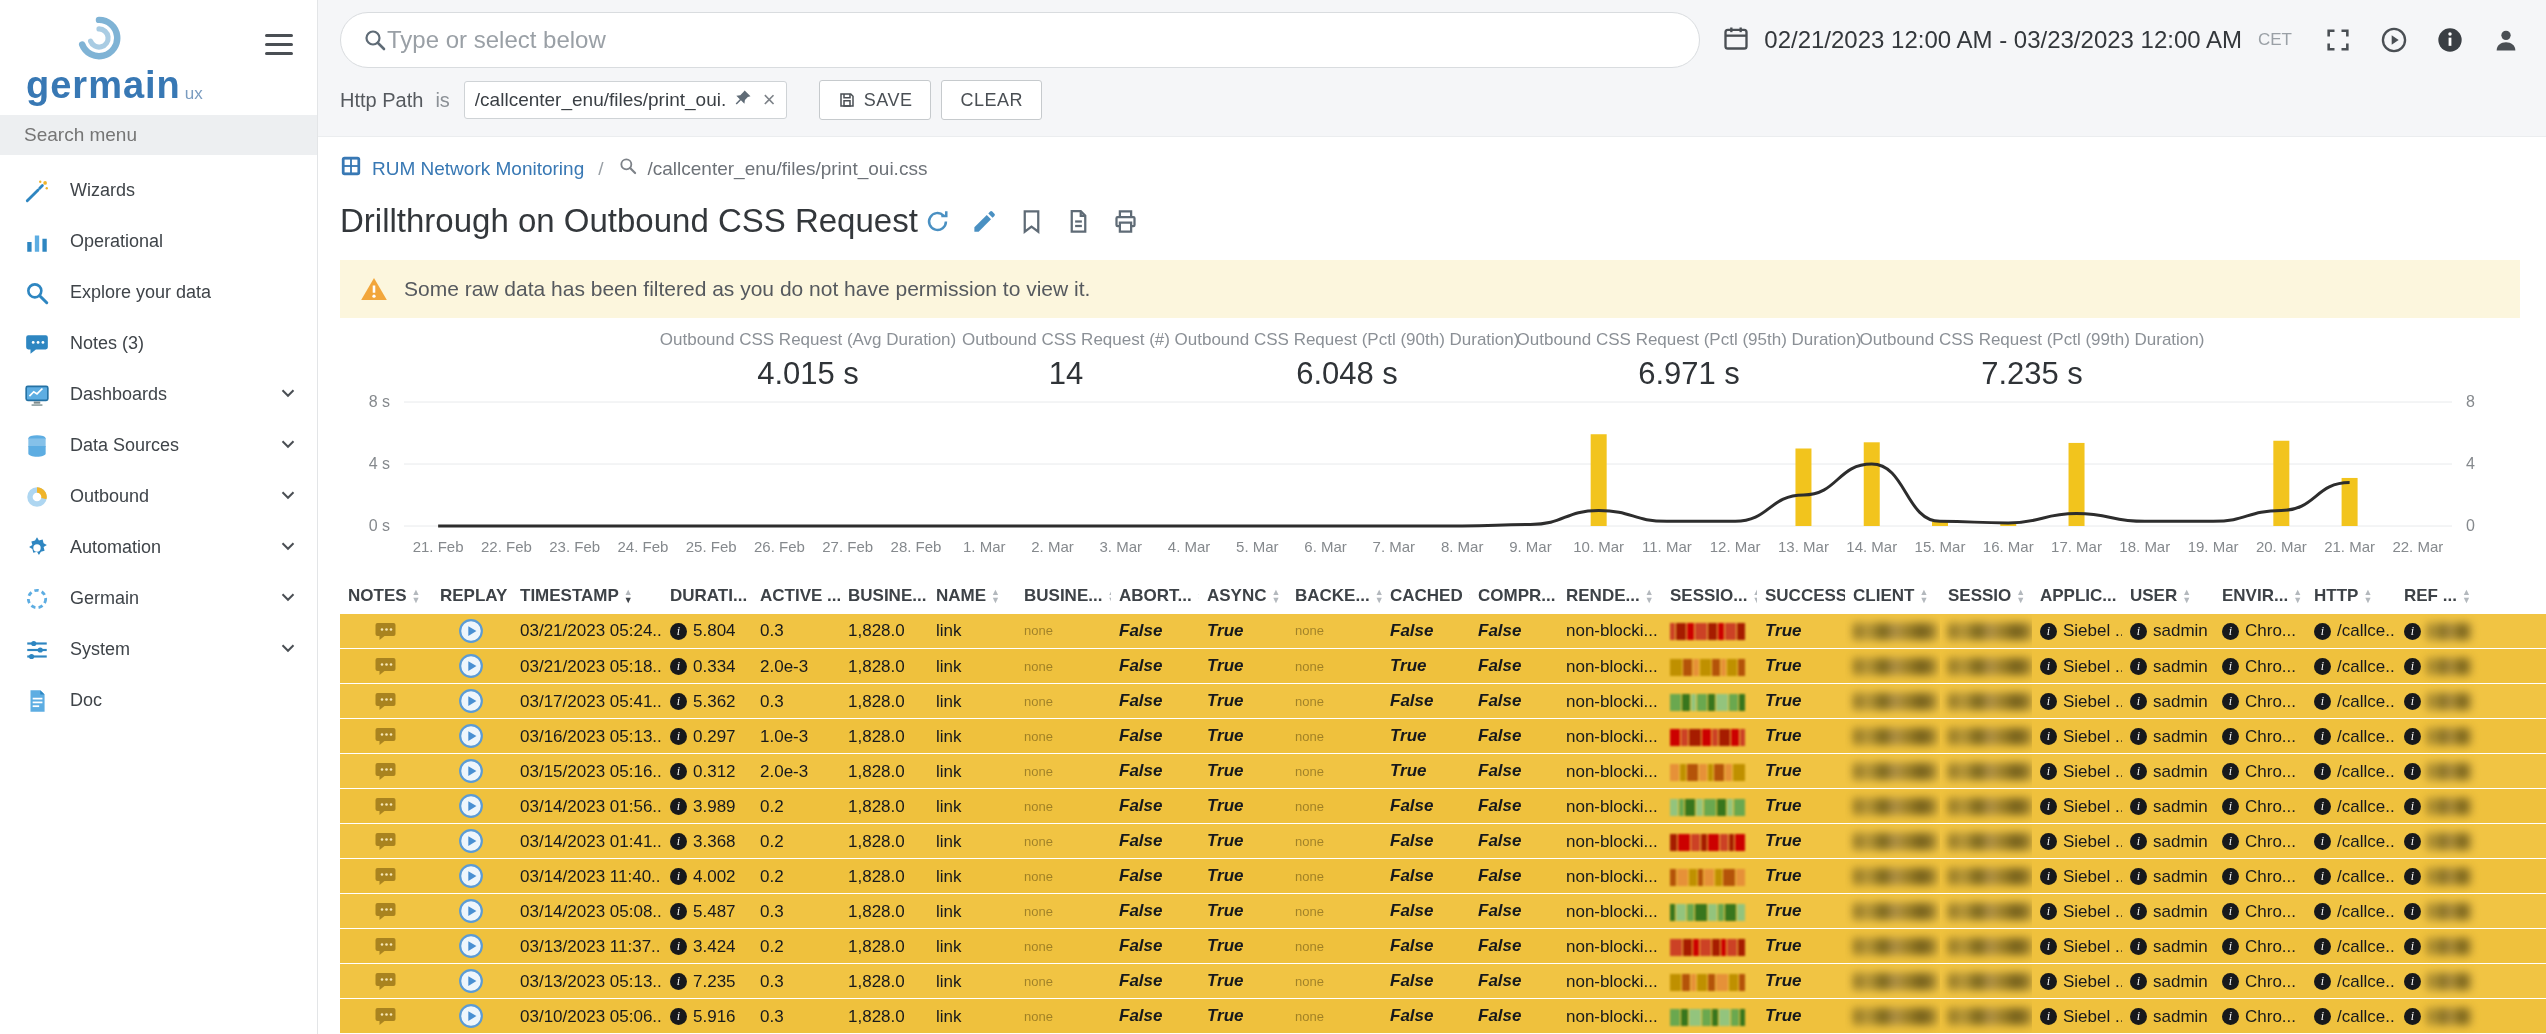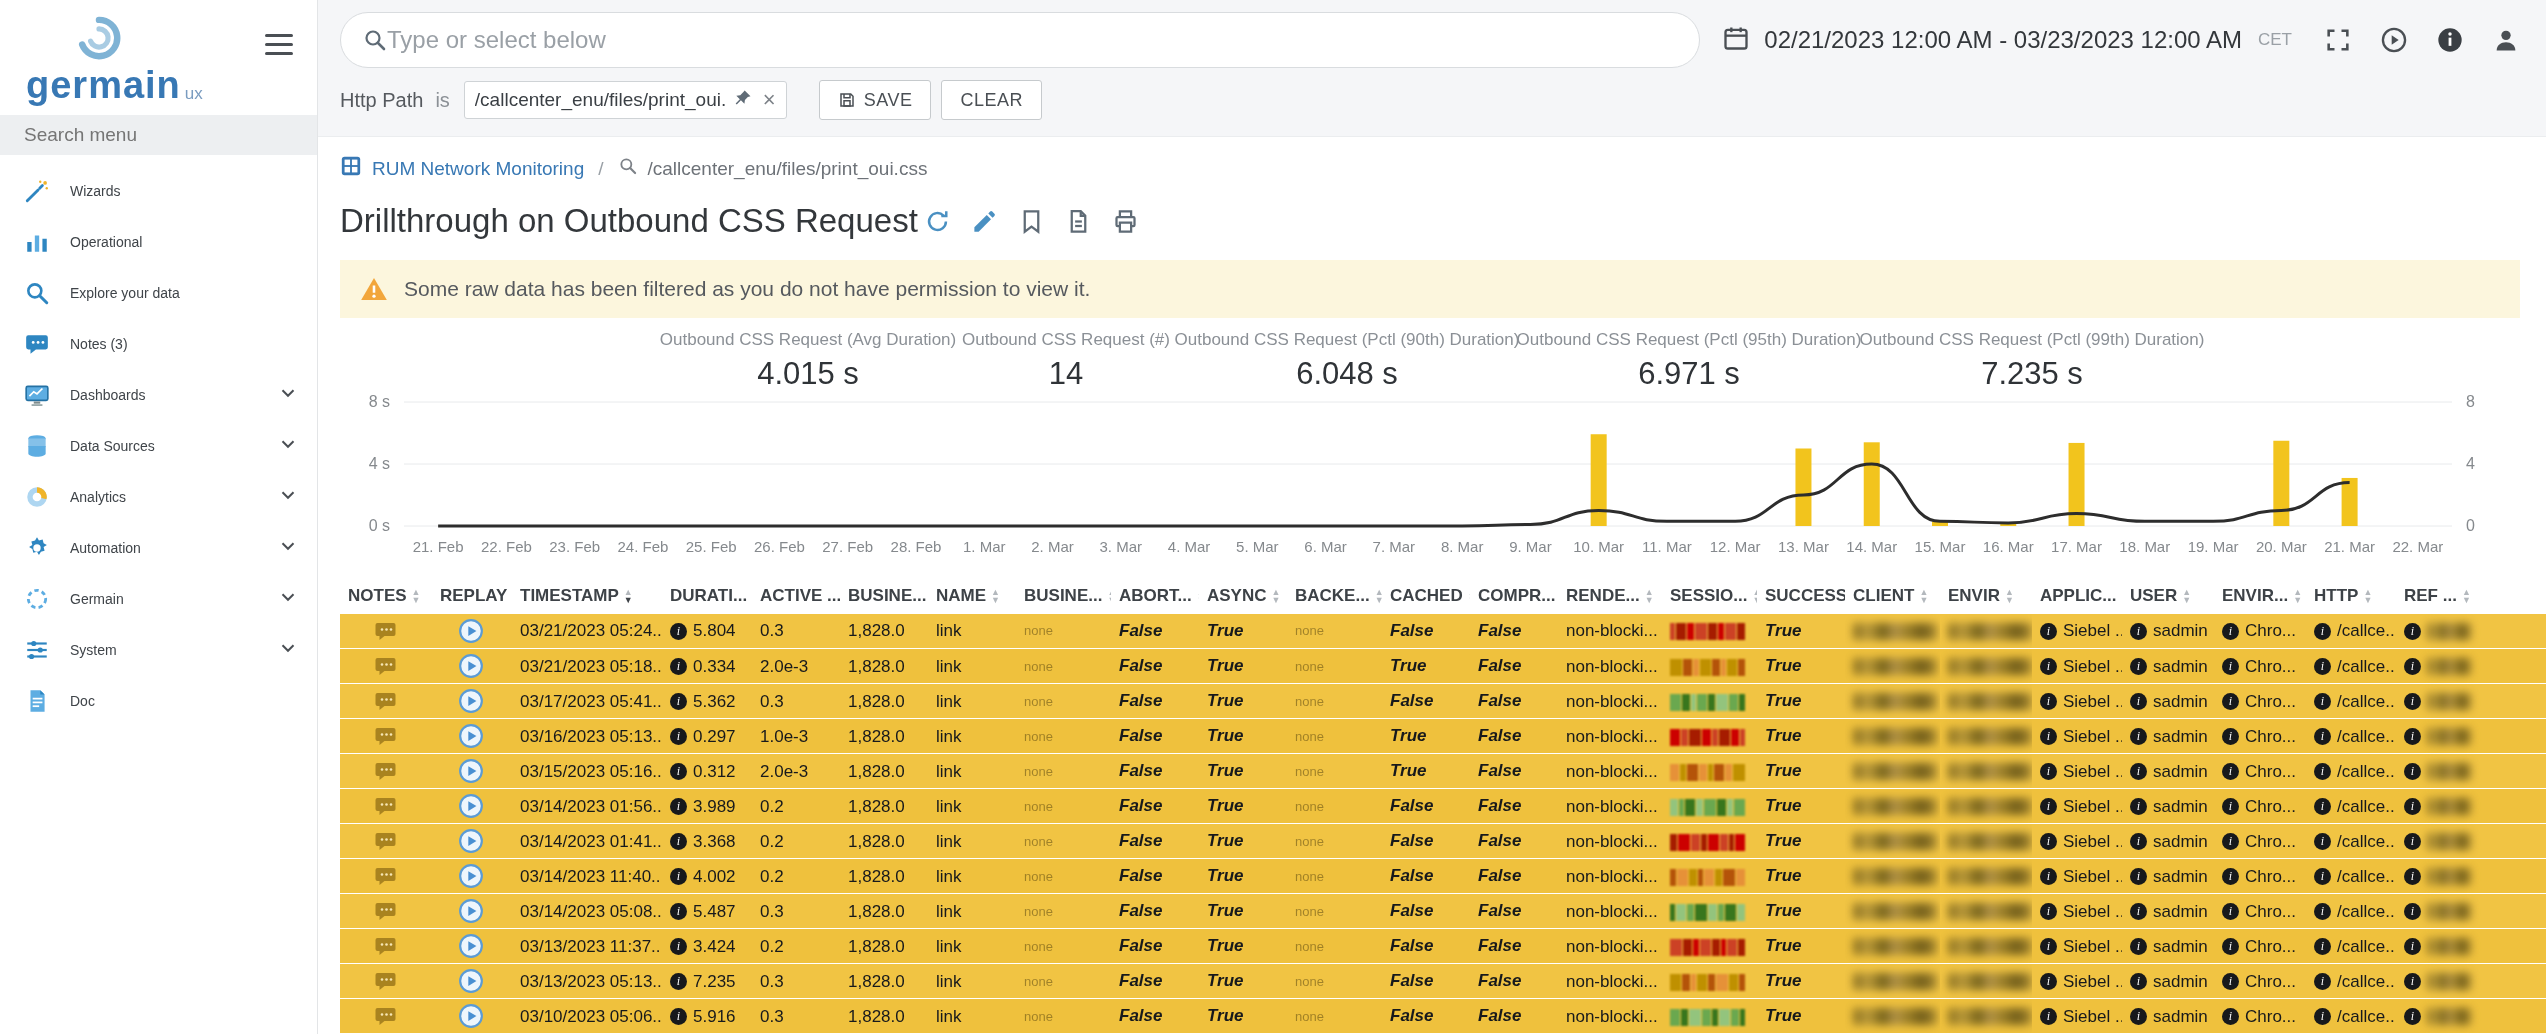--- a/index.html
+++ b/index.html
@@ -17,21 +17,21 @@
   .logo-sub { font-size:17px; color:#7a9cc0; margin-left:4px; margin-bottom:3px; }
   .hamb { margin-top:12px; cursor:pointer; }
   .hamb i { display:block; width:28px; height:3px; background:#4a4f54; margin:6px 0; border-radius:2px; }
   .menu-search { background:#edeff1; padding:9px 24px; }
   .menu-search input { border:0; background:transparent; outline:none; font-size:19px; color:#6d7278; width:100%;
     font-family:inherit; }
   .menu { padding-top:10px; }
   .menu-item { display:flex; align-items:center; height:51px; padding:0 18px 0 24px; cursor:pointer; }
   .mi-icon { width:30px; height:28px; display:inline-flex; align-items:center; }
   .mi-icon svg { width:26px; height:26px; }
-  .mi-label { font-size:14px; color:#3f4449; margin-left:16px; }
+  .mi-label { font-size:18px; color:#3f4449; margin-left:16px; }
   .mi-chev { margin-left:auto; }
   .mi-chev svg { width:22px; height:22px; }
 
   
   .main { flex:1; display:flex; flex-direction:column; background:#fff; overflow:hidden; }
   .tophead { background:#f5f6f8; border-bottom:1px solid #ebedef; }
   .topbar { display:flex; align-items:center; padding:12px 26px 8px 22px; gap:22px; }
   .searchbox { flex:1; height:56px; background:#fff; border:1px solid #d9dcdf; border-radius:28px;
     display:flex; align-items:center; padding:0 22px; }
   .searchbox svg { width:24px; height:24px; flex:0 0 24px; }
@@ -214,21 +214,21 @@
             </svg></span>
         </div>
         <div class="menu-item">
           <span class="mi-icon">
             <svg viewBox="0 0 24 24">
               <circle cx="12" cy="12" r="9" fill="#aed6f1"></circle>
               <path d="M12 12 L12 3 A9 9 0 0 1 20.8 14 Z" fill="#f0b429"></path>
               <circle cx="12" cy="12" r="4" fill="#fff"></circle>
             </svg>
           </span>
-          <span class="mi-label">Analytics</span>
+          <span class="mi-label">Outbound</span>
           <span class="mi-chev"><svg viewBox="0 0 24 24" fill="none" stroke="#4a4f54" stroke-width="2.2">
               <path d="M6 9 l6 6 6-6"></path>
             </svg></span>
         </div>
         <div class="menu-item">
           <span class="mi-icon">
             <svg viewBox="0 0 24 24">
               <path d="M12 2 l1.8 3 3.4-0.9 0.9 3.4 3 1.8 -3 1.8 0.9 3.4 -3.4 0.9 -1.8 3 -1.8-3 -3.4 0.9 -0.9-3.4 -3-1.8 3-1.8 -0.9-3.4 3.4-0.9z" fill="#2e86c1"></path>
               <circle cx="12" cy="12" r="3.4" fill="#fff"></circle>
             </svg>
@@ -569,21 +569,21 @@
                 </span></th>
               <th><span class="thl">SESSIO...</span><span class="sorts">
                   <span class="su">▲</span>
                   <span class="sd">▼</span>
                 </span></th>
               <th><span class="thl">SUCCESS</span></th>
               <th><span class="thl">CLIENT</span><span class="sorts">
                   <span class="su">▲</span>
                   <span class="sd">▼</span>
                 </span></th>
-              <th><span class="thl">ENVIR</span><span class="sorts">
+              <th><span class="thl">SESSIO</span><span class="sorts">
                   <span class="su">▲</span>
                   <span class="sd">▼</span>
                 </span></th>
               <th><span class="thl">APPLIC...</span><span class="sorts">
                   <span class="su">▲</span>
                   <span class="sd">▼</span>
                 </span></th>
               <th><span class="thl">USER</span><span class="sorts">
                   <span class="su">▲</span>
                   <span class="sd">▼</span>

